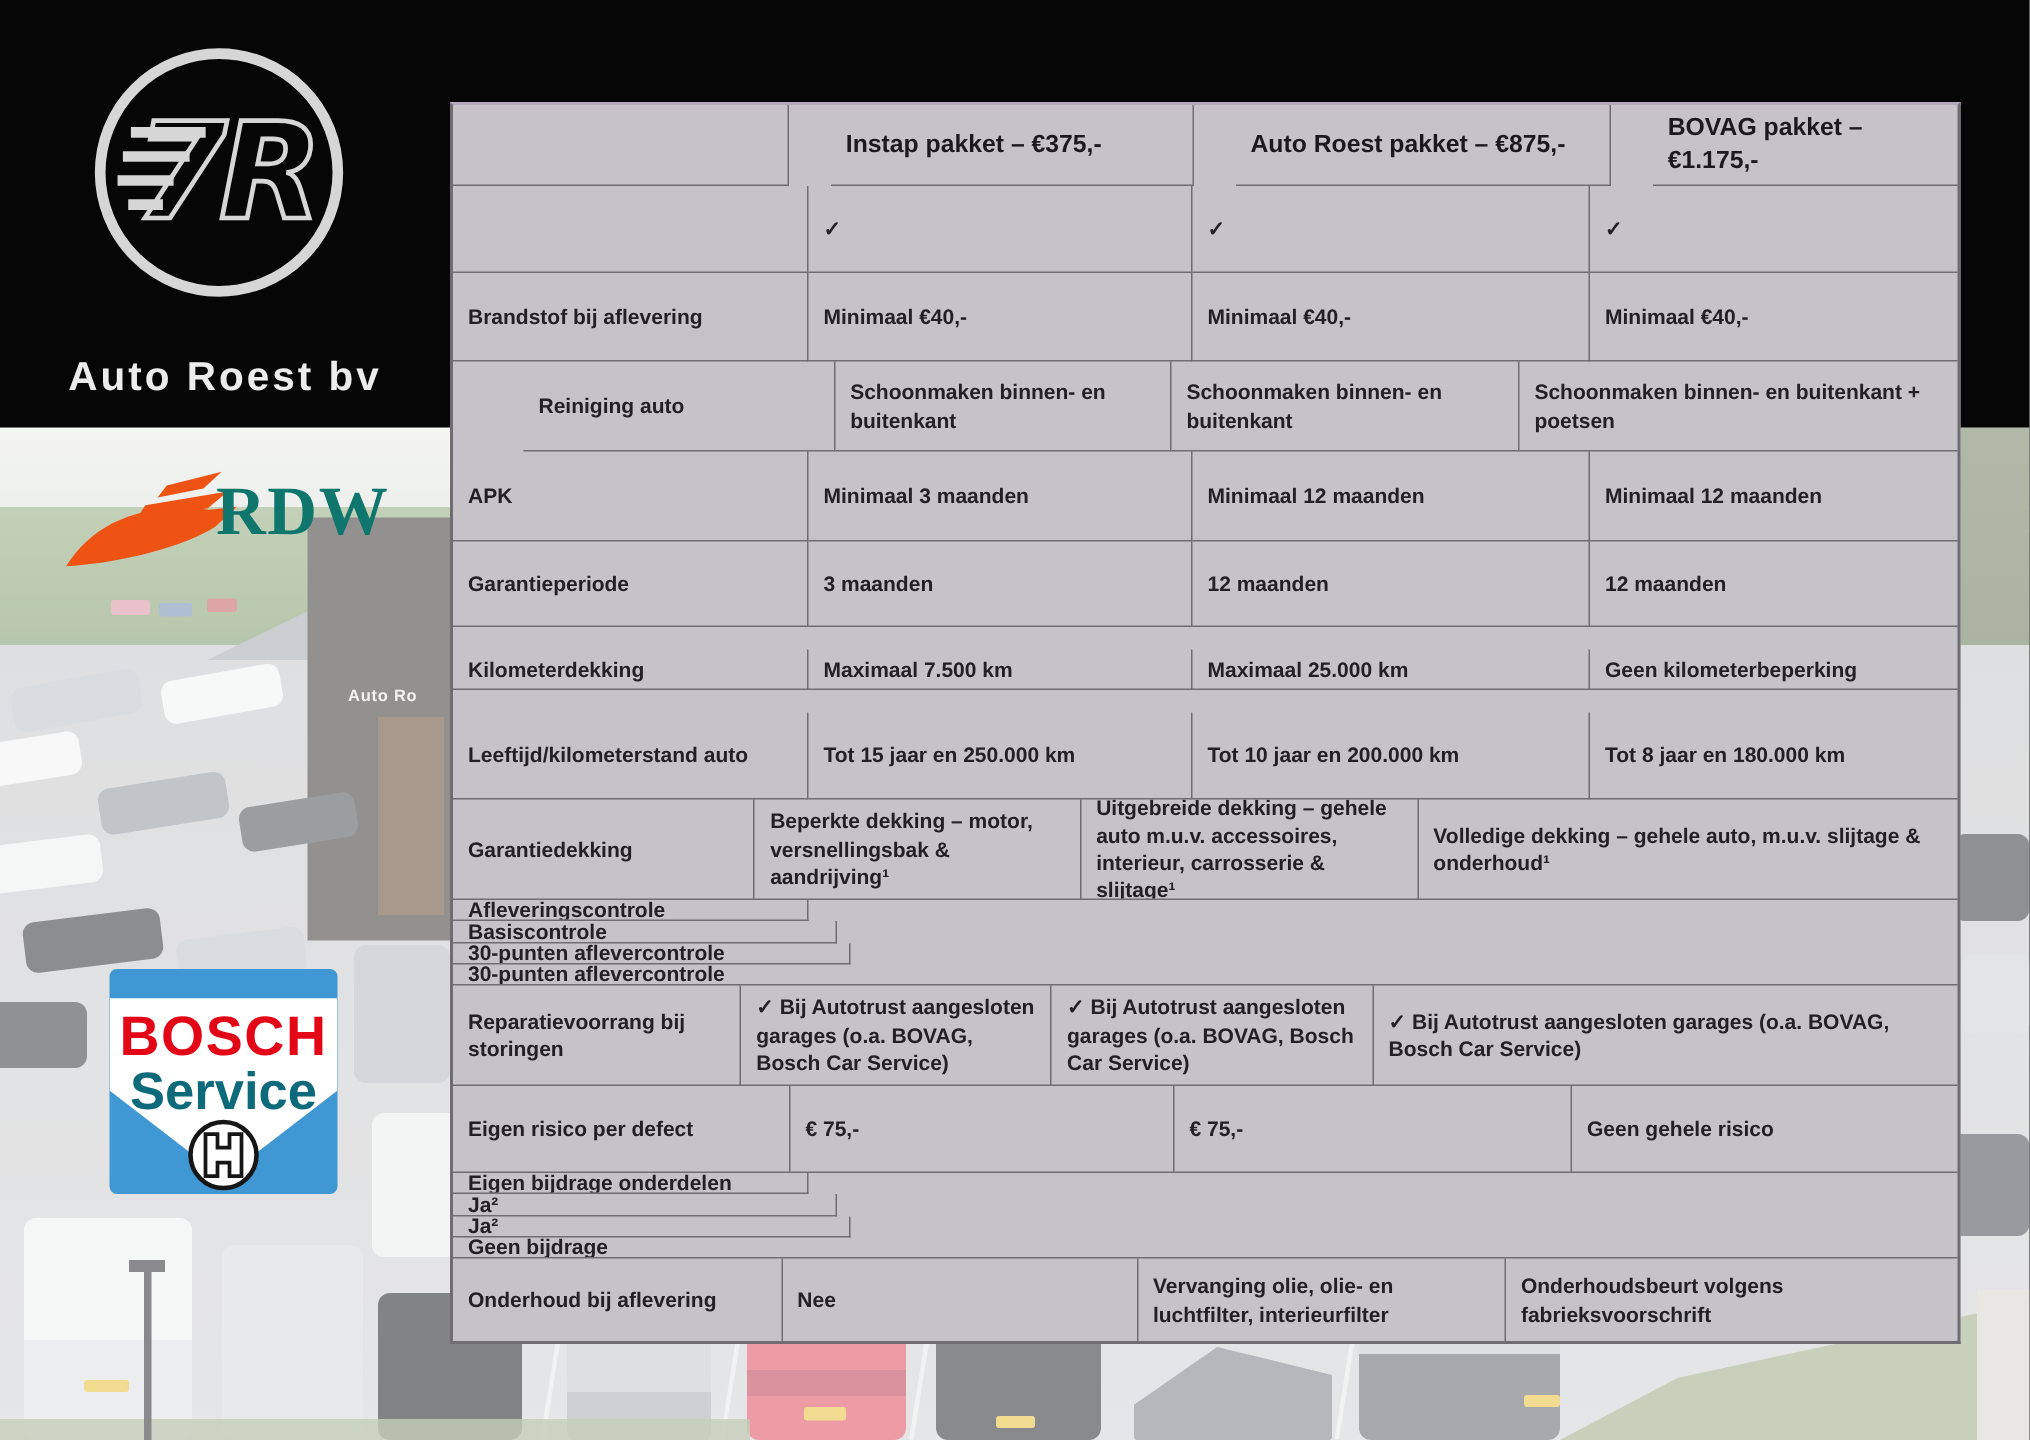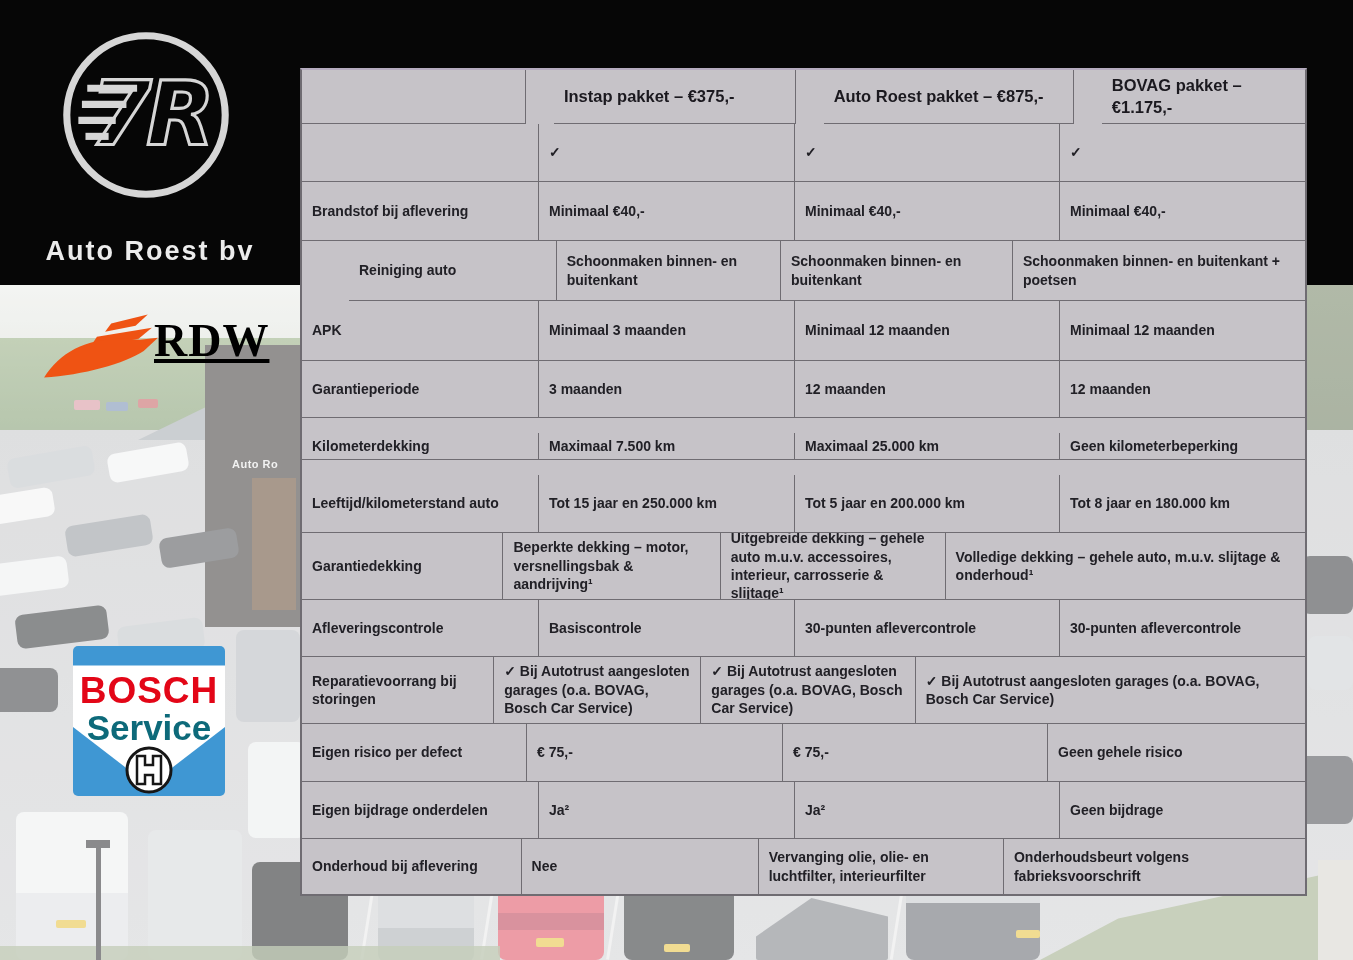--- a/index.html
+++ b/index.html
@@ -36,22 +36,22 @@
 
   
   .band{position:absolute;left:0;top:0;width:100%;height:285px;background:#060606;z-index:2;}
   .monogram{position:absolute;left:57px;top:26px;width:178px;height:178px;z-index:3;}
   .brand-name{position:absolute;left:22px;top:236px;width:256px;text-align:center;z-index:3;
               color:#ececec;font-size:27px;font-weight:700;letter-spacing:2px;}
 
   
   .rdw{position:absolute;left:40px;top:308px;width:230px;height:80px;z-index:3;}
   .rdw svg{position:absolute;left:0;top:4px;width:122px;height:72px;}
-  .rdw-label{position:absolute;left:114px;top:6px;font-family:"Liberation Serif",serif;
-             font-weight:700;font-size:46px;color:#000000;letter-spacing:1px;text-decoration:underline;}
+  .rdw-label{position:absolute;left:104px;top:6px;font-family:"Liberation Serif",serif;
+             font-weight:700;font-size:46px;color:#0f766e;letter-spacing:1px;}
 
   
   .bovag{position:absolute;left:92px;top:424px;width:125px;height:181px;background:#fff;
          padding:0;z-index:3;box-shadow:0 0 0 1px rgba(255,255,255,.6);}
   .bovag svg{display:block;width:125px;height:181px;}
 
   
   .bosch{position:absolute;left:73px;top:646px;width:152px;height:150px;background:#3f97d3;
          border-radius:5px;z-index:3;}
   .bosch-white{position:absolute;left:0;top:0;width:100%;height:100%;background:#fff;
@@ -210,48 +210,48 @@
       </div>
       <div class="trow" style="height: 57px; align-items: center;">
         <div class="tcell" style="width: 237px;">Kilometerdekking</div>
         <div class="tcell" style="width: 256px;">Maximaal 7.500 km</div>
         <div class="tcell" style="width: 265px;">Maximaal 25.000 km</div>
         <div class="tcell" style="flex: 1 1 auto;">Geen kilometerbeperking</div>
       </div>
       <div class="trow" style="height: 58px;">
         <div class="tcell" style="width: 237px;">Leeftijd/kilometerstand auto</div>
         <div class="tcell" style="width: 256px;">Tot 15 jaar en 250.000 km</div>
-        <div class="tcell" style="width: 265px;">Tot 5 jaar en 200.000 km</div>
+        <div class="tcell" style="width: 265px;">Tot 10 jaar en 200.000 km</div>
         <div class="tcell" style="flex: 1 1 auto;">Tot 8 jaar en 180.000 km</div>
       </div>
       <div class="trow" style="height: 67px;">
         <div class="tcell" style="width: 237px;">Garantiedekking</div>
         <div class="tcell" style="width: 256px;">Beperkte dekking – motor, versnellingsbak &amp; aandrijving¹</div>
         <div class="tcell" style="width: 265px;">Uitgebreide dekking – gehele auto m.u.v. accessoires, interieur, carrosserie &amp; slijtage¹</div>
         <div class="tcell" style="flex: 1 1 auto;">Volledige dekking – gehele auto, m.u.v. slijtage &amp; onderhoud¹</div>
       </div>
-      <div class="trow" style="height: 57px;">
+      <div class="trow" style="height: 57px; flex-direction: column;">
         <div class="tcell" style="width: 237px;">Afleveringscontrole</div>
         <div class="tcell" style="width: 256px;">Basiscontrole</div>
         <div class="tcell" style="width: 265px;">30-punten aflevercontrole</div>
         <div class="tcell" style="flex: 1 1 auto;">30-punten aflevercontrole</div>
       </div>
       <div class="trow" style="height: 67px;">
         <div class="tcell" style="width: 237px;">Reparatievoorrang bij storingen</div>
         <div class="tcell" style="width: 256px;">✓ Bij Autotrust aangesloten garages (o.a. BOVAG, Bosch Car Service)</div>
         <div class="tcell" style="width: 265px;">✓ Bij Autotrust aangesloten garages (o.a. BOVAG, Bosch Car Service)</div>
         <div class="tcell" style="flex: 1 1 auto;">✓ Bij Autotrust aangesloten garages (o.a. BOVAG, Bosch Car Service)</div>
       </div>
       <div class="trow" style="height: 58px;">
         <div class="tcell" style="width: 225px;">Eigen risico per defect</div>
         <div class="tcell" style="width: 256px;">€ 75,-</div>
         <div class="tcell" style="width: 265px;">€ 75,-</div>
         <div class="tcell" style="flex: 1 1 auto;">Geen gehele risico</div>
       </div>
-      <div class="trow" style="height: 57px;">
+      <div class="trow" style="height: 57px; flex-direction: column;">
         <div class="tcell" style="width: 237px;">Eigen bijdrage onderdelen</div>
         <div class="tcell" style="width: 256px;">Ja²</div>
         <div class="tcell" style="width: 265px;">Ja²</div>
         <div class="tcell" style="flex: 1 1 auto;">Geen bijdrage</div>
       </div>
       <div class="trow" style="height: 55px;">
         <div class="tcell" style="width: 237px;">Onderhoud bij aflevering</div>
         <div class="tcell" style="width: 256px;">Nee</div>
         <div class="tcell" style="width: 265px;">Vervanging olie, olie- en luchtfilter, interieurfilter</div>
         <div class="tcell" style="flex: 1 1 auto;">Onderhoudsbeurt volgens fabrieksvoorschrift</div>

